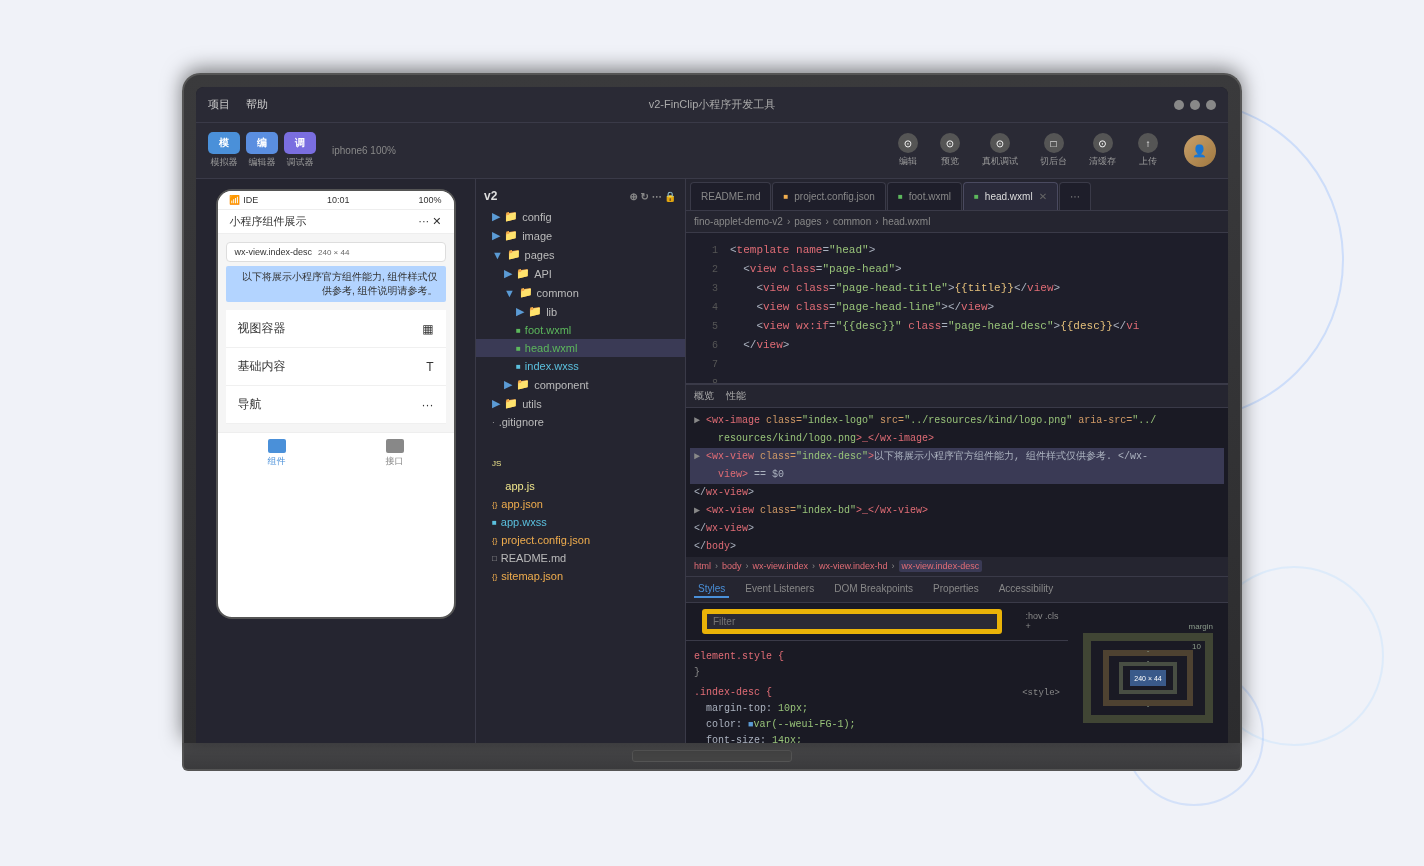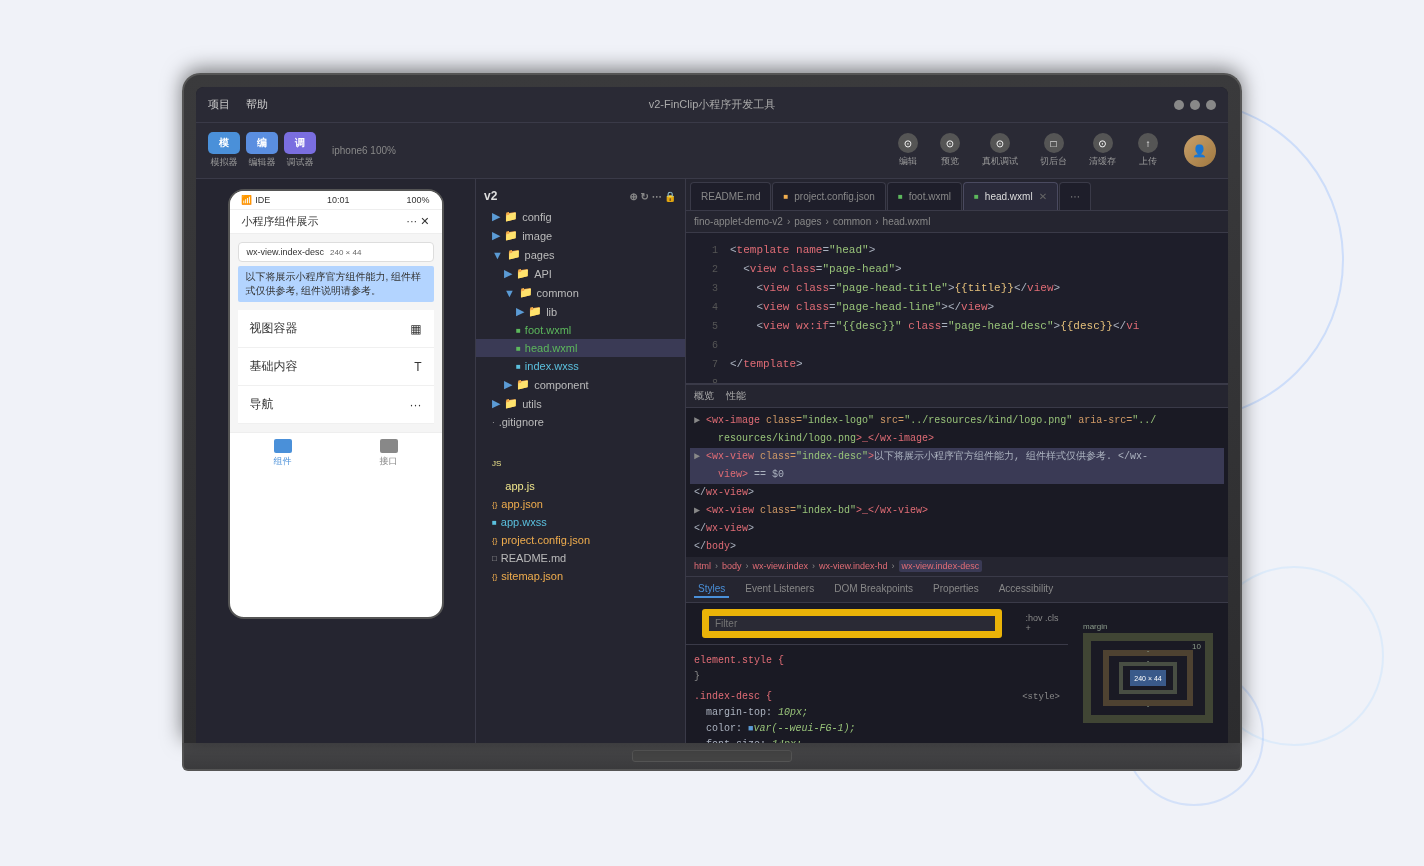--- a/index.html
+++ b/index.html
@@ -240,28 +240,29 @@
     .phone-preview {
       width: 280px;
       background: #252530;
       border-right: 1px solid #3a3a48;
       display: flex;
       flex-direction: column;
       flex-shrink: 0;
     }
 
     .phone-frame {
-      width: 216px;
+      width: 240px;
       margin: 10px auto;
       background: white;
       border-radius: 16px;
       border: 2px solid #555;
       overflow: hidden;
       flex: 1;
       max-height: 430px;
+      text-align: right;
     }
 
     .phone-status-bar {
       background: #fff;
       padding: 4px 12px;
       display: flex;
       justify-content: space-between;
       align-items: center;
       font-size: 9px;
       color: #333;
@@ -562,35 +563,35 @@
     }
     .styles-tab.active {
       color: #4a90d9;
       border-bottom: 2px solid #4a90d9;
     }
 
     .filter-input {
       width: calc(100% - 16px);
       margin: 4px 8px;
       background: #2a2a35;
-      border: 7px solid #eab308;
+      border: 5px solid #eab308;
       border-radius: 3px;
       padding: 2px 6px;
       font-size: 10px;
       color: #ccc;
       outline: none;
     }
 
     .style-rule {
       margin: 4px 0;
       color: #abb2bf;
     }
     .style-selector { color: #e06c75; }
     .style-prop { color: #abb2bf; }
-    .style-val { color: #98c379; font-style: italic; }
+    .style-val { color: #98c379; }
 
     .box-model {
       width: 160px;
       padding: 8px;
       flex-shrink: 0;
       display: flex;
       align-items: center;
       justify-content: center;
     }
 
@@ -875,24 +876,24 @@
               <div class="code-line">
                 <span class="line-num">4</span>
                 <span class="code-content">&nbsp;&nbsp;&nbsp;&nbsp;&lt;<span class="tag">view</span> <span class="attr">class</span>=<span class="str">"page-head-line"</span>&gt;&lt;/<span class="tag">view</span>&gt;</span>
               </div>
               <div class="code-line">
                 <span class="line-num">5</span>
                 <span class="code-content">&nbsp;&nbsp;&nbsp;&nbsp;&lt;<span class="tag">view</span> <span class="attr">wx:if</span>=<span class="str">"{{desc}}"</span> <span class="attr">class</span>=<span class="str">"page-head-desc"</span>&gt;<span style="color:#e5c07b;">{{desc}}</span>&lt;/<span class="tag">vi</span></span>
               </div>
               <div class="code-line">
                 <span class="line-num">6</span>
+                <span class="code-content">&nbsp;&nbsp;&lt;/<span class="tag">view</span>&gt;</span>
               </div>
               <div class="code-line">
                 <span class="line-num">7</span>
-                <span class="code-content">&lt;/<span class="tag">template</span>&gt;</span>
               </div>
               <div class="code-line">
                 <span class="line-num">8</span>
                 <span class="code-content">&nbsp;</span>
               </div>
             </div>
 
             <div class="bottom-panel">
 
               <div style="display:flex;align-items:center;height:24px;background:#252530;border-bottom:1px solid #3a3a48;border-top:1px solid #3a3a48;padding:0 8px;gap:12px;flex-shrink:0;">
@@ -983,21 +984,21 @@
                           &nbsp;&nbsp;<span class="style-prop">color</span>: <span style="color:#5b9bd5;font-size:9px;">■</span><span class="style-val">var(--weui-FG-1);</span><br>
                           &nbsp;&nbsp;<span class="style-prop">font-size</span>: <span class="style-val">14px;</span><br>
                           <span style="color:#888;">}</span>
                         </div>
 
                       </div>
                     </div>
 
                     <div class="box-model">
                       <div style="position:relative;">
-                        <div style="font-size:8px;color:#8a9a8a;text-align:left;margin-bottom:2px;">margin</div>
+                        <div style="font-size:8px;color:#8a9a8a;text-align:right;margin-bottom:2px;">margin</div>
                         <div style="width:130px;height:90px;border:8px solid rgba(180,200,100,0.25);position:relative;display:flex;align-items:center;justify-content:center;">
                           <span style="position:absolute;top:1px;right:4px;font-size:8px;color:#8a9a8a;">10</span>
                           <div style="width:90px;height:56px;border:6px solid rgba(200,160,80,0.3);position:relative;display:flex;align-items:center;justify-content:center;">
                             <span style="position:absolute;top:-10px;font-size:8px;color:#8a9a8a;">-</span>
                             <div style="width:58px;height:32px;border:4px solid rgba(180,200,140,0.3);position:relative;display:flex;align-items:center;justify-content:center;">
                               <span style="position:absolute;top:-10px;font-size:8px;color:#8a9a8a;">-</span>
                               <div style="background:#3a5a8a;width:36px;height:16px;display:flex;align-items:center;justify-content:center;font-size:7px;color:#fff;">240 × 44</div>
                             </div>
                             <span style="position:absolute;bottom:-10px;font-size:8px;color:#8a9a8a;">-</span>
                           </div>

